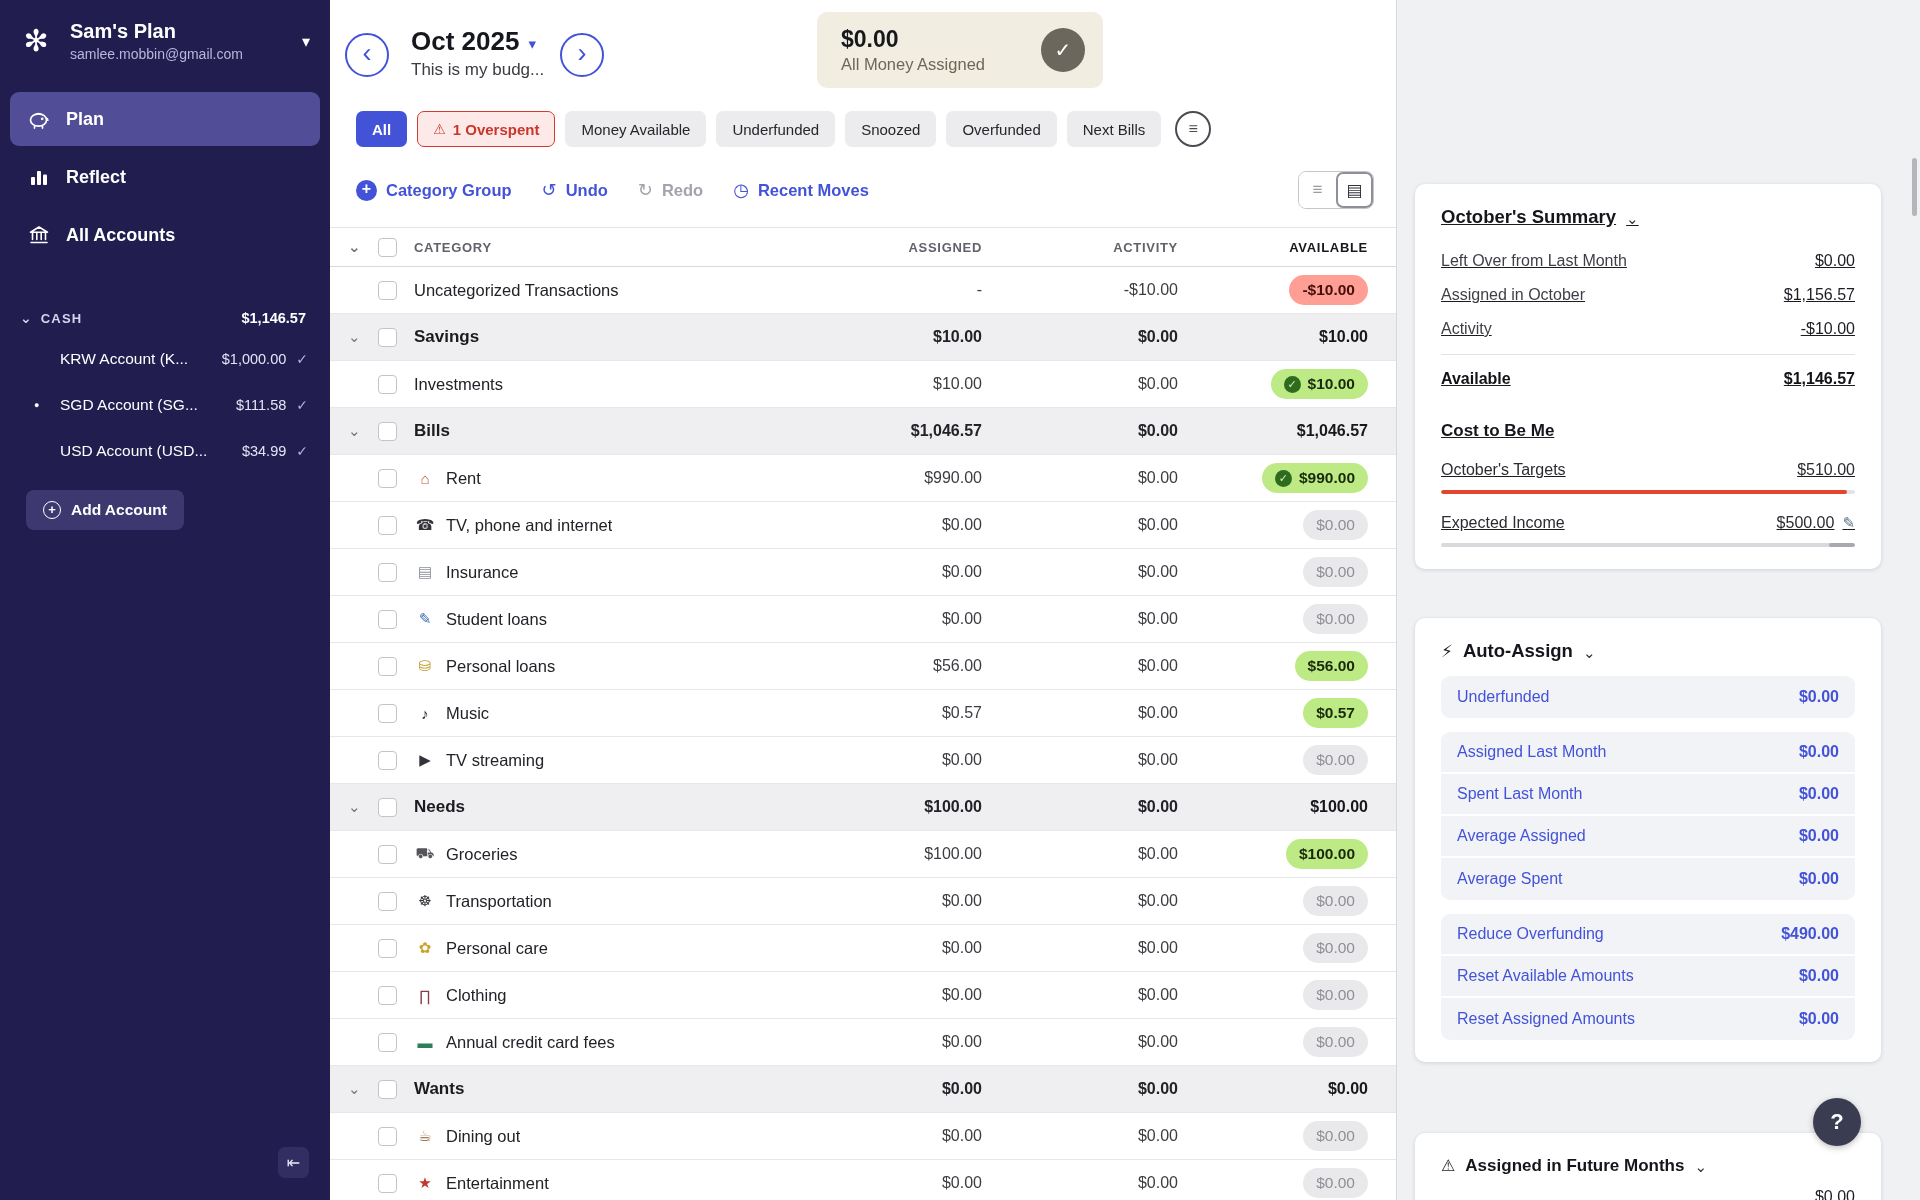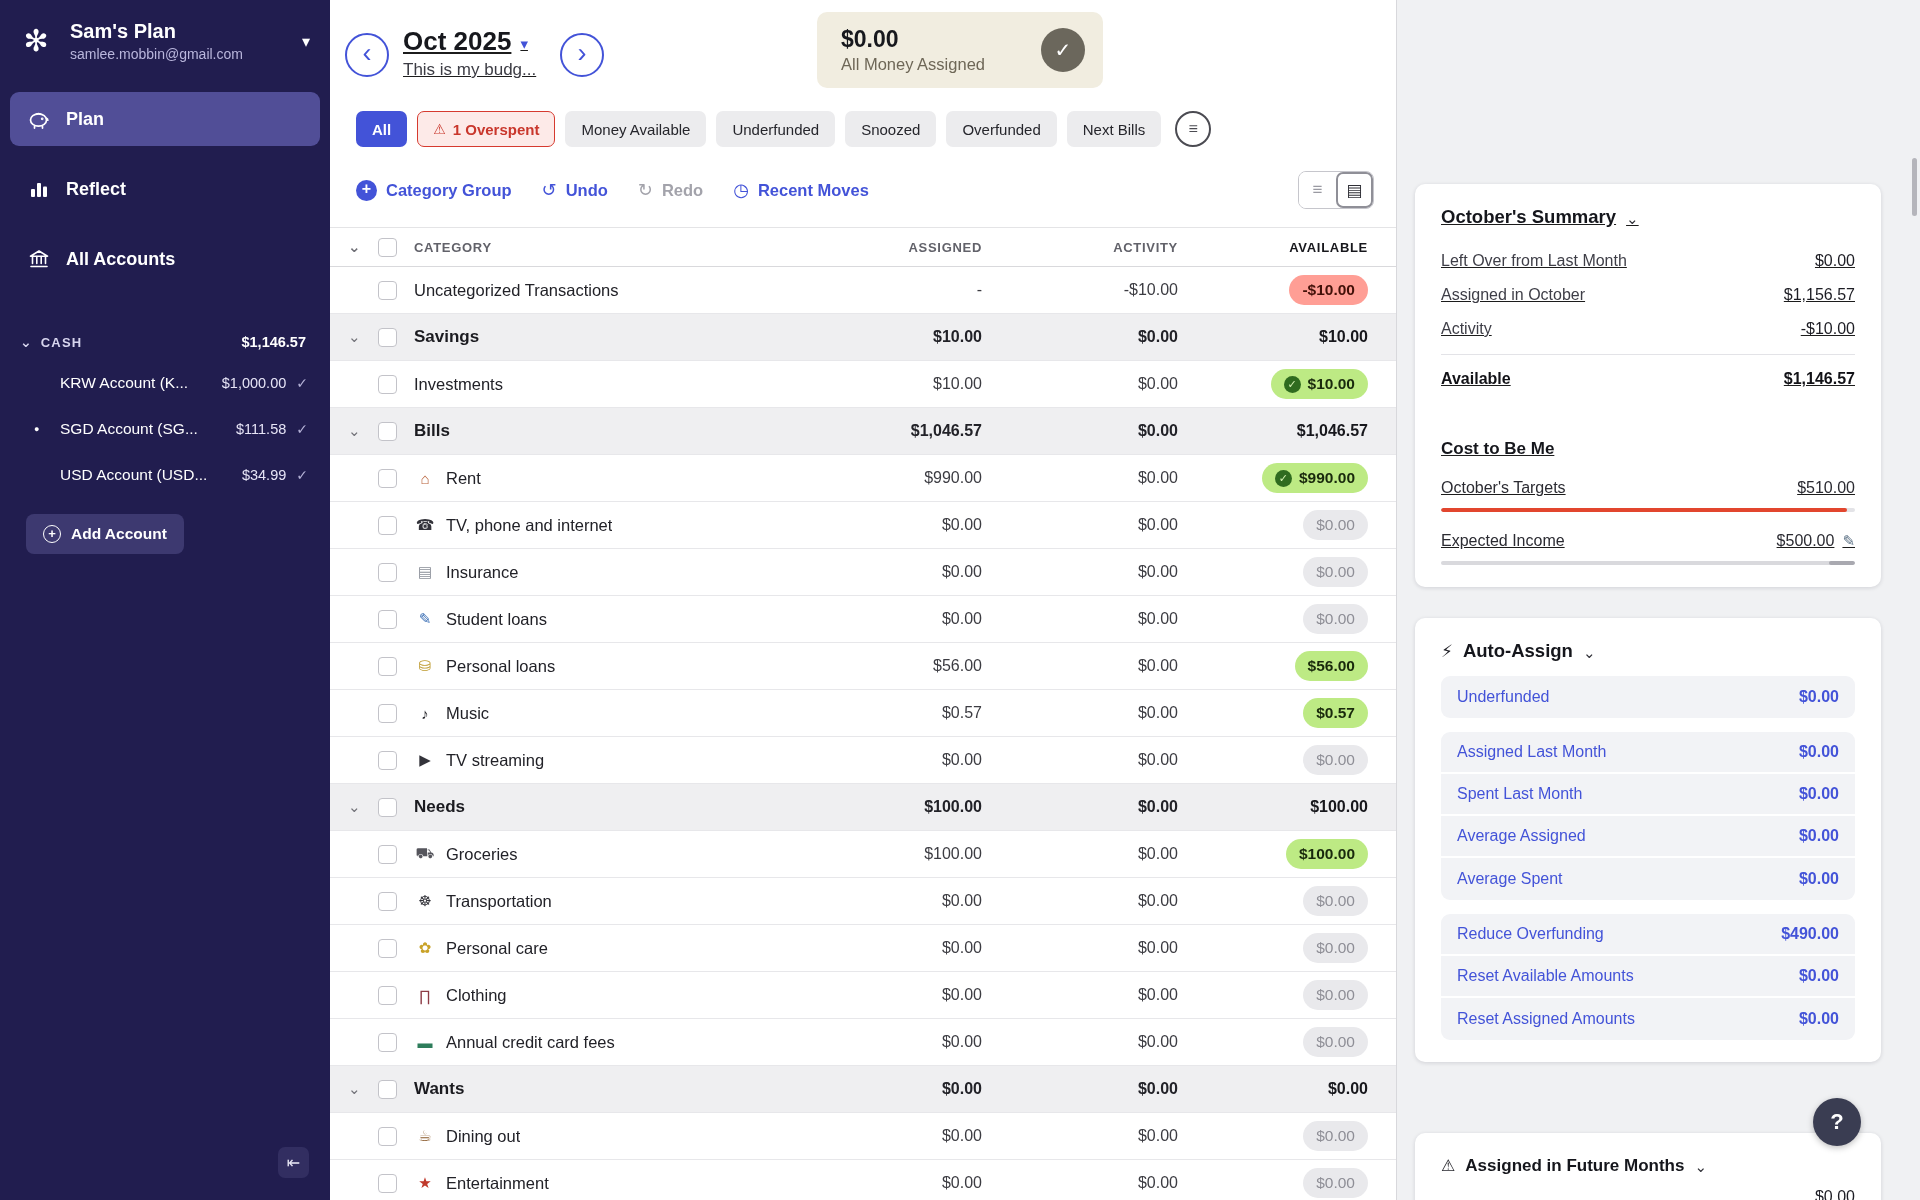--- a/index.html
+++ b/index.html
@@ -7,21 +7,21 @@
   .app{position:relative;width:1920px;height:1200px;overflow:hidden;background:#fff;
        font-family:"Liberation Sans","DejaVu Sans",sans-serif;color:#1c1c1c;}
 
   
   .sidebar{position:absolute;left:0;top:0;width:330px;height:1200px;background:#211d4f;color:#fff;z-index:2;}
   .sb-head{display:flex;align-items:center;gap:12px;padding:20px 20px 14px 14px;cursor:pointer;}
   .sb-logo{font-size:30px;line-height:1;width:44px;text-align:center;color:#fff;}
   .sb-title{font-size:20px;font-weight:700;}
   .sb-email{font-size:14px;color:#b9b6dc;margin-top:3px;}
   .sb-chev{margin-left:auto;font-size:16px;color:#fff;}
-  .nav{margin-top:8px;display:flex;flex-direction:column;gap:16px;padding:8px 10px;}
+  .nav{margin-top:8px;display:flex;flex-direction:column;gap:4px;padding:8px 10px;}
   .nav-item{display:flex;align-items:center;gap:14px;height:54px;padding:0 16px;border-radius:9px;
             font-size:18px;font-weight:600;color:#fff;cursor:pointer;}
   .nav-item.active{background:#514e97;}
   .nav-ic{width:26px;display:flex;justify-content:center;align-items:center;}
   .sb-cash{display:flex;align-items:center;gap:9px;padding:0 24px 0 20px;margin-top:40px;
            font-size:13px;font-weight:700;letter-spacing:1.2px;color:#d7d5ee;cursor:pointer;}
   .sb-cash .cash-chev{font-size:14px;letter-spacing:0;}
   .sb-cash .tot{margin-left:auto;font-weight:600;font-size:14.5px;letter-spacing:0;color:#fff;}
   .acct-list{margin-top:10px;}
   .acct-row{position:relative;display:flex;align-items:center;height:46px;padding:0 22px 0 60px;font-size:15.5px;cursor:pointer;}
@@ -37,21 +37,21 @@
   .collapse-btn{position:absolute;left:278px;bottom:22px;width:31px;height:31px;border-radius:7px;border:none;
                 background:#322e61;color:#e8e7f5;display:flex;align-items:center;justify-content:center;
                 font-size:16px;cursor:pointer;}
 
   
   .main{position:absolute;left:330px;top:0;width:1066px;height:1200px;background:#fff;}
   .nav-circle{position:absolute;top:33px;width:44px;height:44px;border-radius:50%;border:2.4px solid #4353d8;
               background:#fff;color:#4353d8;font-size:27px;display:flex;align-items:center;justify-content:center;
               cursor:pointer;line-height:1;padding-bottom:4px;}
   #prevBtn{left:15px;} #nextBtn{left:230px;}
-  .month-wrap{position:absolute;left:73px;top:26px;text-decoration:underline;}
+  .month-wrap{position:absolute;left:81px;top:26px;}
   .month-line{display:flex;align-items:center;gap:9px;font-size:26px;font-weight:700;color:#17181d;cursor:pointer;}
   .month-chev{color:#4353d8;font-size:15px;margin-top:5px;}
   .month-sub{font-size:17px;color:#3c3c44;margin-top:3px;cursor:pointer;}
   .assigned-box{position:absolute;left:487px;top:12px;width:286px;height:76px;background:#f1ede0;border-radius:10px;
                 display:flex;align-items:center;padding:0 18px 0 24px;}
   .ab-text{display:flex;flex-direction:column;}
   .ab-amount{font-size:23px;font-weight:700;color:#17181d;}
   .ab-label{font-size:16.5px;color:#6e6757;margin-top:2px;}
   .ab-check{margin-left:auto;width:44px;height:44px;border-radius:50%;background:#6b675c;color:#fff;font-size:20px;
             font-weight:700;display:flex;align-items:center;justify-content:center;}
@@ -114,21 +114,21 @@
   #card-auto{top:618px;}
   #card-future{top:1133px;height:130px;}
   .card-head{display:flex;align-items:center;gap:10px;font-size:18.5px;font-weight:700;color:#15161c;cursor:pointer;}
   .card-chev{font-size:15px;color:#2c2c33;font-weight:400;margin-top:3px;}
   .sum-rows{margin-top:16px;}
   .sum-row{display:flex;justify-content:space-between;align-items:center;height:34px;font-size:16px;}
   .sum-l{color:#3e3e47;} .sum-v{color:#1d1d24;}
   .sum-div{border-top:1px solid #e3e3e7;margin:8px 0 4px;}
   .sum-row.avail{font-weight:700;height:40px;}
   .sum-row.avail .sum-l,.sum-row.avail .sum-v{color:#121217;}
-  .cost-title{margin-top:40px;font-size:17px;font-weight:700;color:#15161c;}
+  .cost-title{margin-top:22px;font-size:17px;font-weight:700;color:#15161c;}
   .bar-row{display:flex;justify-content:space-between;align-items:center;margin-top:20px;font-size:16px;color:#2b2b32;}
   .inc-val{display:flex;align-items:center;text-align:right;}
   .edit-ic{color:#5d7286;font-size:15px;margin-left:8px;cursor:pointer;}
   .bar{position:relative;height:4px;border-radius:2px;background:#e3e3e7;margin-top:11px;overflow:hidden;}
   .bar-fill-red{position:absolute;left:0;top:0;bottom:0;width:98%;background:#e2462e;border-radius:2px;}
   .bar.bar-grey{background:#d9d9dd;}
   .bar-grey .tip{position:absolute;right:0;top:0;bottom:0;width:26px;background:#a9a9b0;border-radius:2px;}
   .aa-bolt{font-size:17px;color:#1b1b22;font-weight:400;}
   .aa-group{margin-top:14px;border-radius:9px;overflow:hidden;}
   .aa-row{display:flex;justify-content:space-between;align-items:center;width:100%;height:42px;padding:0 16px;

